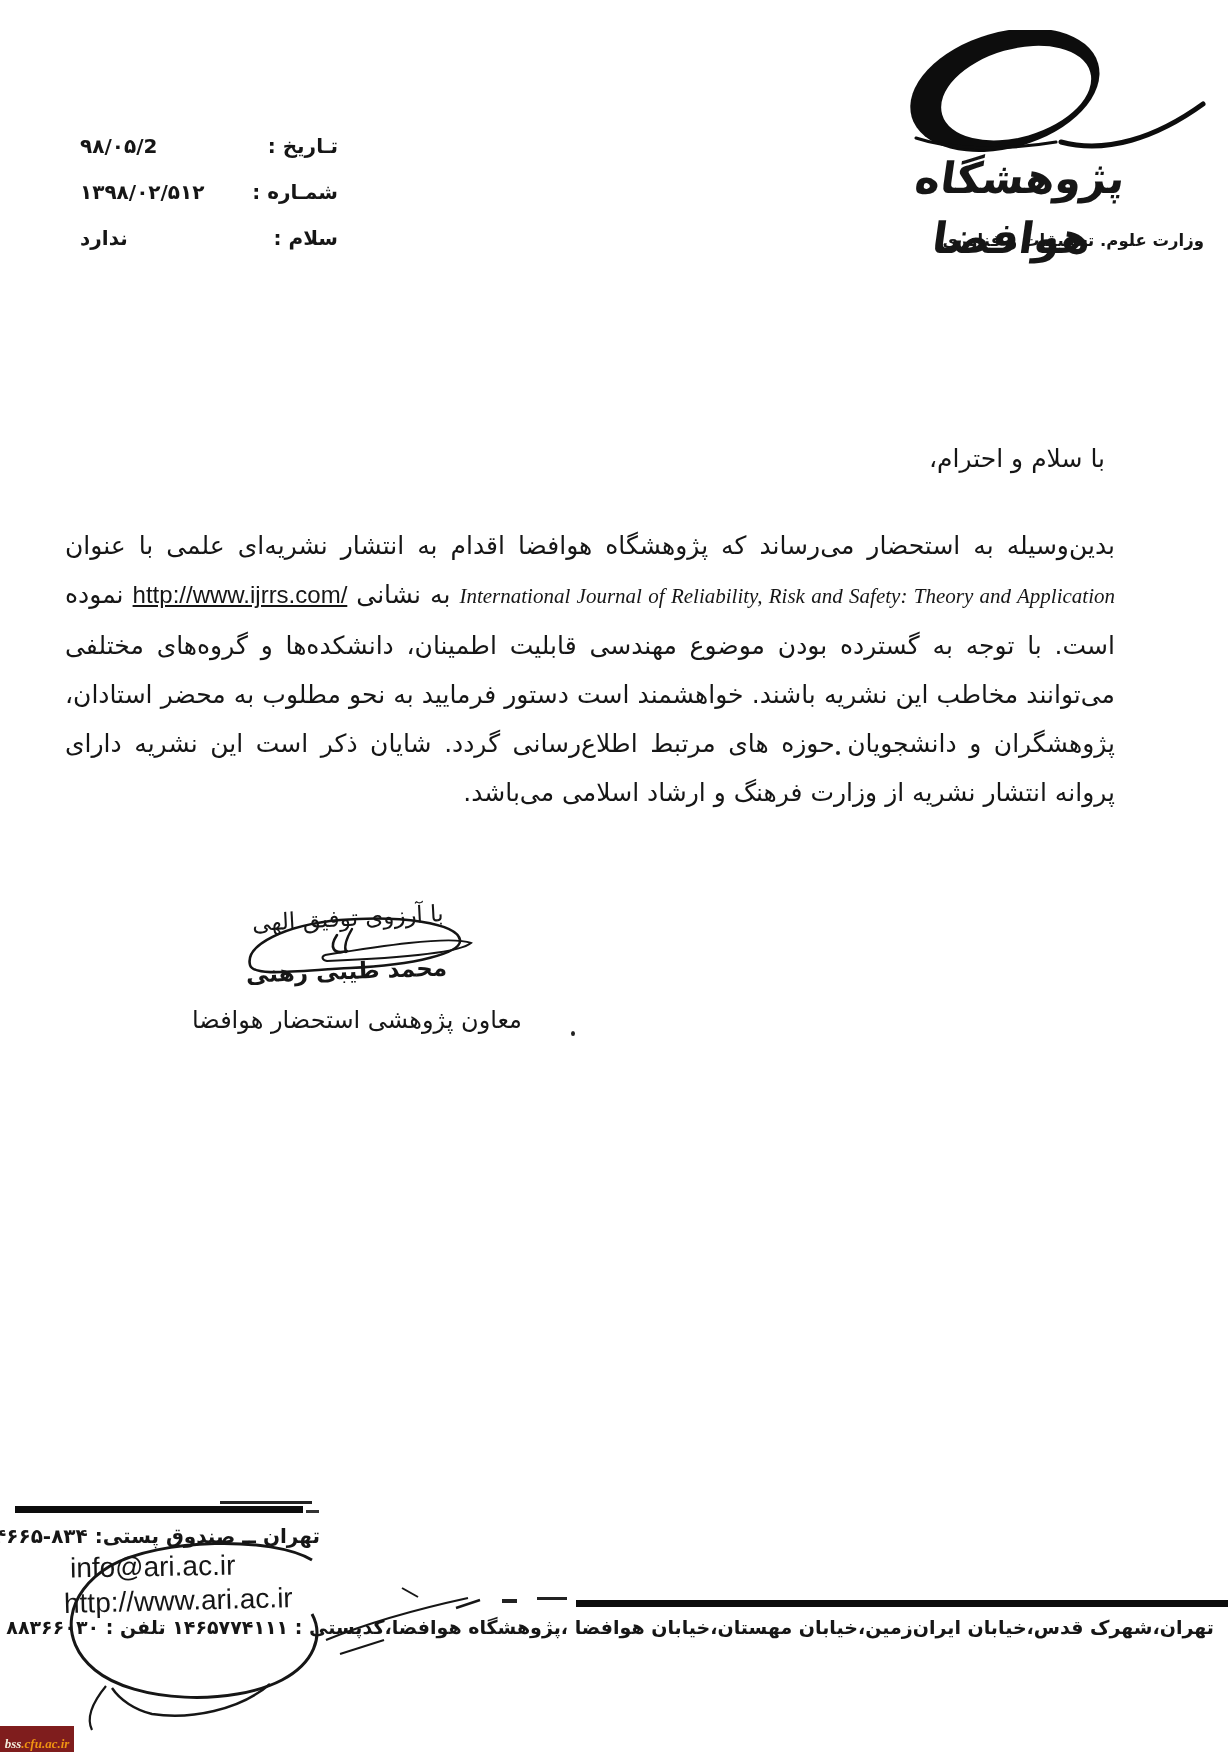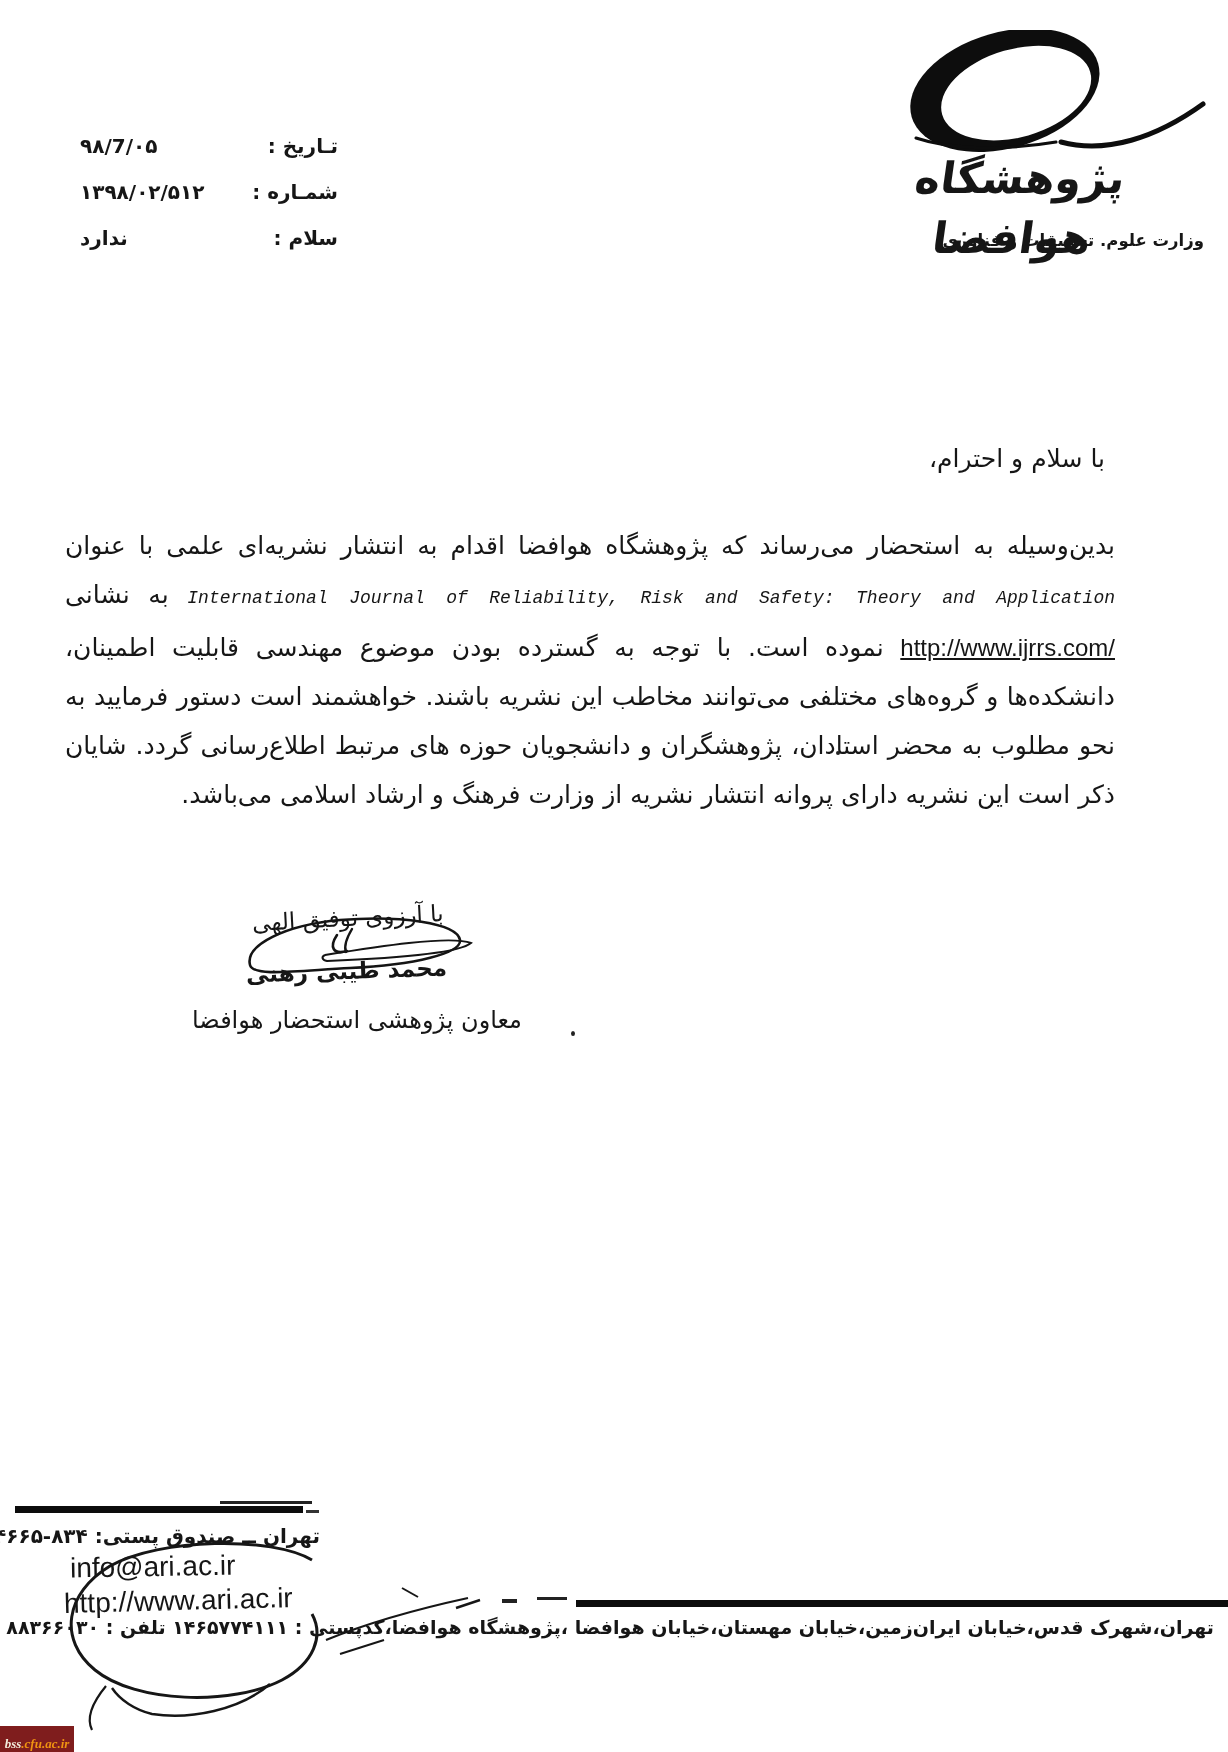--- a/index.html
+++ b/index.html
@@ -32,22 +32,22 @@
   
   .recipient{right:168px;top:356px;font-size:27px;font-weight:bold;white-space:nowrap;}
   .salutation{right:123px;top:444px;font-size:25px;white-space:nowrap;}
   .body-par{
     left:65px;right:113px;top:496px;
     font-size:25px;line-height:49px;
     text-align:justify;text-justify:inter-word;
     direction:rtl;
   }
   .journal-title{
-    font-family:Liberation Mono, monospace;font-style:italic;
-    font-size:18px;
+    font-family:Liberation Serif, serif;font-style:italic;
+    font-size:21px;
   }
   .journal-url{
     font-family:"Liberation Sans",sans-serif;
     text-decoration:underline;font-size:24px;
   }
   
   .blessing{left:252px;top:905px;font-size:23px;transform:rotate(-3deg);white-space:nowrap;}
   .signer-name{left:246px;top:958px;font-size:23px;font-weight:bold;transform:rotate(-2deg);white-space:nowrap;}
   .signer-title{left:192px;top:1006px;font-size:24px;white-space:nowrap;}
   .sig-svg{left:225px;top:893px;width:270px;height:115px;}
@@ -85,21 +85,21 @@
     </g>
     <path d="M 205 112 C 250 124 300 108 347 74" fill="none" stroke="#0d0d0d" stroke-width="5" stroke-linecap="round"></path>
     <path d="M 60 108 C 90 118 140 122 200 112" fill="none" stroke="#0d0d0d" stroke-width="3" stroke-linecap="round"></path>
   </svg>
   <div class="abs rtl logo-wordmark">پژوهشگاه هوافضا</div>
   <div class="abs rtl ministry">وزارت علوم. تحقیقات و فناوری</div>
 
   <div class="abs meta">
     <div class="meta-row">
       <span class="meta-label">تـاریخ :</span>
-      <span class="meta-value">۹۸/7/۰۵</span>
+      <span class="meta-value">۹۸/۰۵/2</span>
     </div>
     <div class="meta-row">
       <span class="meta-label">شمـاره :</span>
       <span class="meta-value">۱۳۹۸/۰۲/۵۱۲</span>
     </div>
     <div class="meta-row">
       <span class="meta-label">سلام :</span>
       <span class="meta-value">ندارد</span>
     </div>
   </div>

